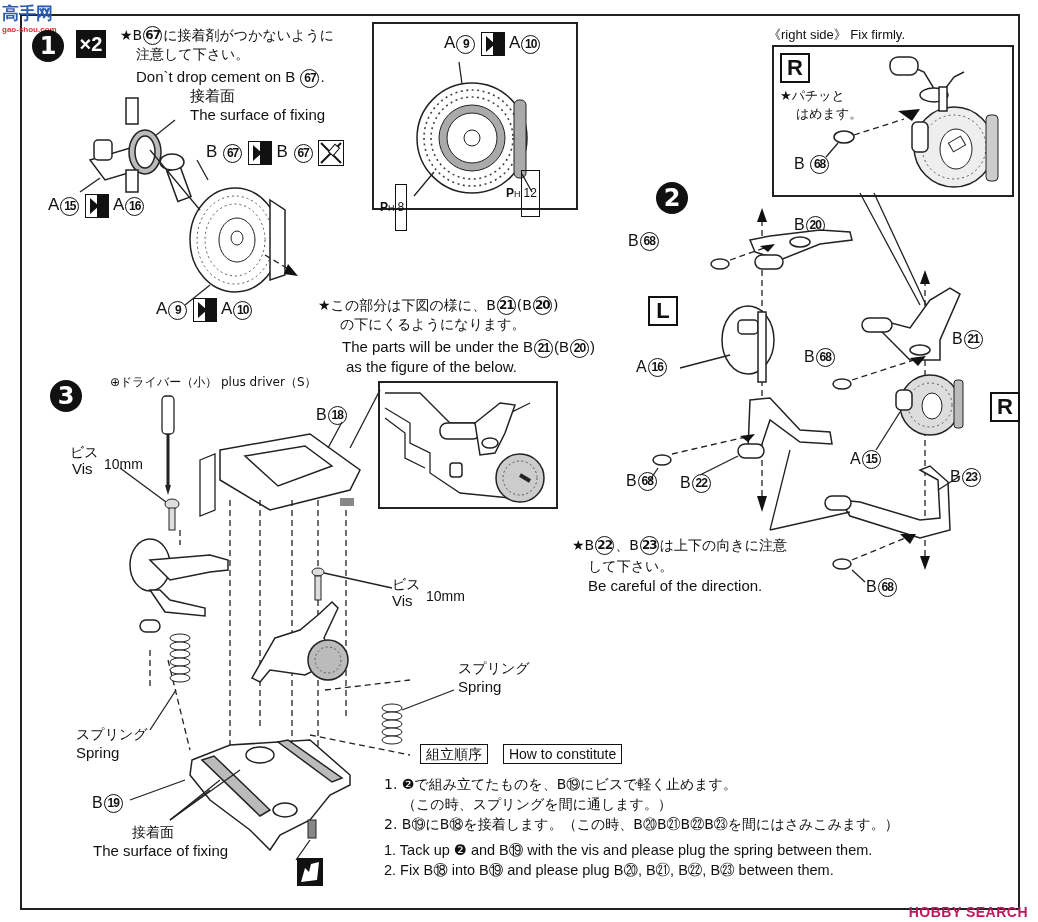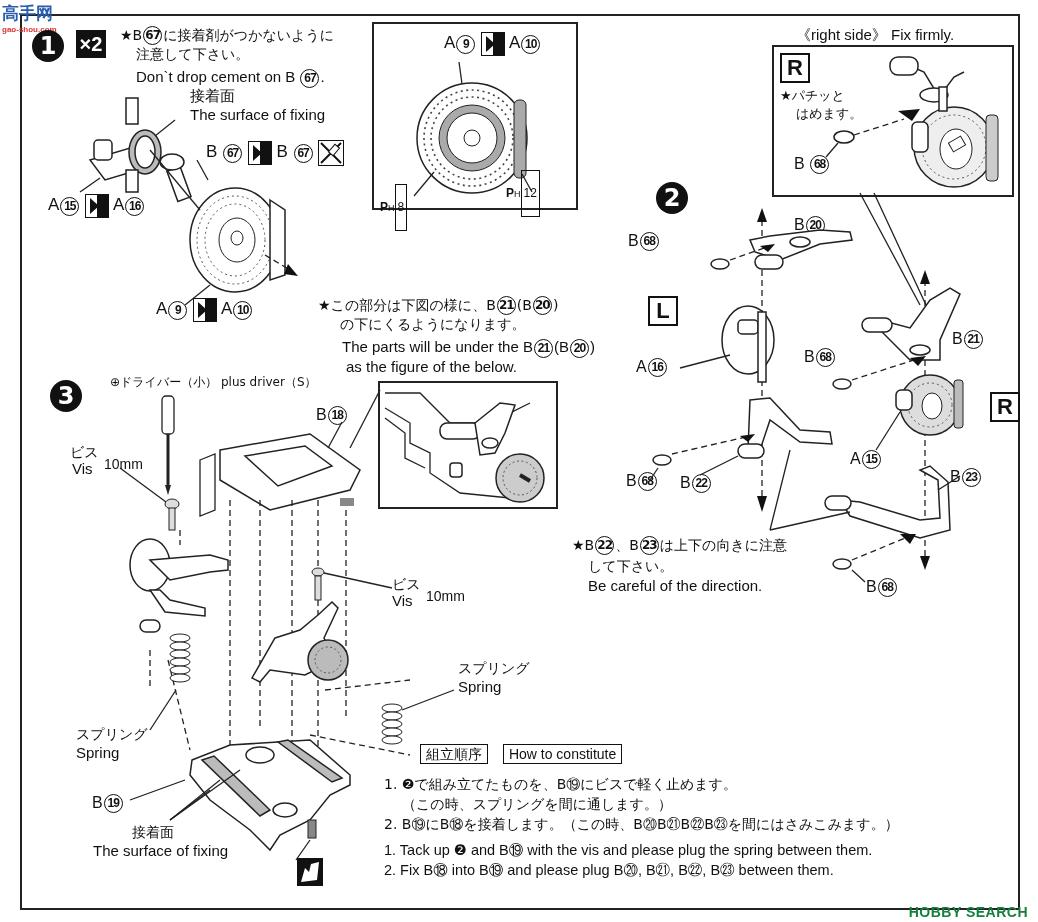--- a/index.html
+++ b/index.html
@@ -14,21 +14,21 @@
   .sym{display:inline-block;width:22px;height:22px;border:1.5px solid #111;vertical-align:middle;position:relative;background:linear-gradient(90deg,#fff 50%,#111 50%);}
   .sym::after{content:"";position:absolute;left:4px;top:3px;border-left:9px solid #111;border-top:8px solid transparent;border-bottom:8px solid transparent;}
   .sym-x{display:inline-block;width:24px;height:24px;border:1.5px solid #111;vertical-align:middle;position:relative;}
   .box-label{position:absolute;border:2px solid #111;font-weight:bold;font-size:22px;width:26px;height:26px;line-height:26px;text-align:center;background:#fff;}
   .panel{position:absolute;border:2px solid #222;background:#fff;}
   .tag-box{display:inline-block;border:1.5px solid #111;padding:0 5px;font-size:14px;line-height:18px;}
   .ph{font-weight:bold;font-size:12px;}
   .ph small{font-size:9px;font-weight:normal;}
   .ph .num{display:inline-block;border:1.2px solid #111;font-weight:normal;font-size:12px;padding:16px 2px;line-height:13px;}
   .logo{position:absolute;left:2px;top:2px;width:60px;height:40px;}
-  .watermark{position:absolute;right:10px;bottom:2px;font-weight:bold;font-size:14px;color:#15803d;letter-spacing:0.5px;}
+  .watermark{position:absolute;right:10px;bottom:2px;font-weight:bold;font-size:14px;color:#be185d;letter-spacing:0.5px;}
   svg{position:absolute;overflow:visible;}
   .ln{stroke:#222;stroke-width:1.3;fill:none;}
   .dash{stroke:#222;stroke-width:1.3;fill:none;stroke-dasharray:6 4;}
   .part{stroke:#222;stroke-width:1.5;fill:#fff;}
   .partg{stroke:#222;stroke-width:1.5;fill:#bbb;}
   .decal{position:absolute;width:26px;height:28px;background:#111;}
 </style>
 </head>
 <body>
 
@@ -118,21 +118,21 @@
     <circle cx="98" cy="114" r="8" fill="#fff" stroke="#222"></circle>
     <rect x="140" y="76" width="12" height="78" rx="5" fill="#aaa" stroke="#222"></rect>
     <line class="ln" x1="60" y1="148" x2="40" y2="172"></line>
     <line class="ln" x1="148" y1="150" x2="158" y2="168"></line>
     <line class="ln" x1="85" y1="38" x2="88" y2="60"></line>
   </svg>
   <div class="txt ph" style="left:6px;top:160px;"><span>P</span><small>H</small><span class="num">8</span></div>
   <div class="txt ph" style="left:132px;top:146px;"><span>P</span><small>H</small><span class="num">12</span></div>
 </div>
 
-<div class="txt" style="left:796px;top:26px;font-size:15px;">《right side》 Fix firmly.</div>
+<div class="txt" style="left:768px;top:26px;font-size:13px;">《right side》 Fix firmly.</div>
 <div class="panel" style="left:772px;top:45px;width:238px;height:148px;">
   <div class="box-label" style="left:6px;top:6px;">R</div>
   <div class="txt jp" style="left:6px;top:40px;">★パチッと</div>
   <div class="txt jp" style="left:22px;top:58px;text-align:center;">はめます。</div>
   <div class="txt" style="left:20px;top:108px;font-size:16px;"><span>B</span> <span class="circ">68</span></div>
   <svg width="236" height="146" style="left:0;top:0">
     <ellipse cx="70" cy="90" rx="10" ry="6" fill="#fff" stroke="#222" stroke-width="1.5"></ellipse>
     <line class="ln" x1="64" y1="96" x2="52" y2="110"></line>
     <line class="dash" x1="80" y1="88" x2="130" y2="72"></line>
     <polygon points="124,64 146,62 138,74" fill="#111"></polygon>

